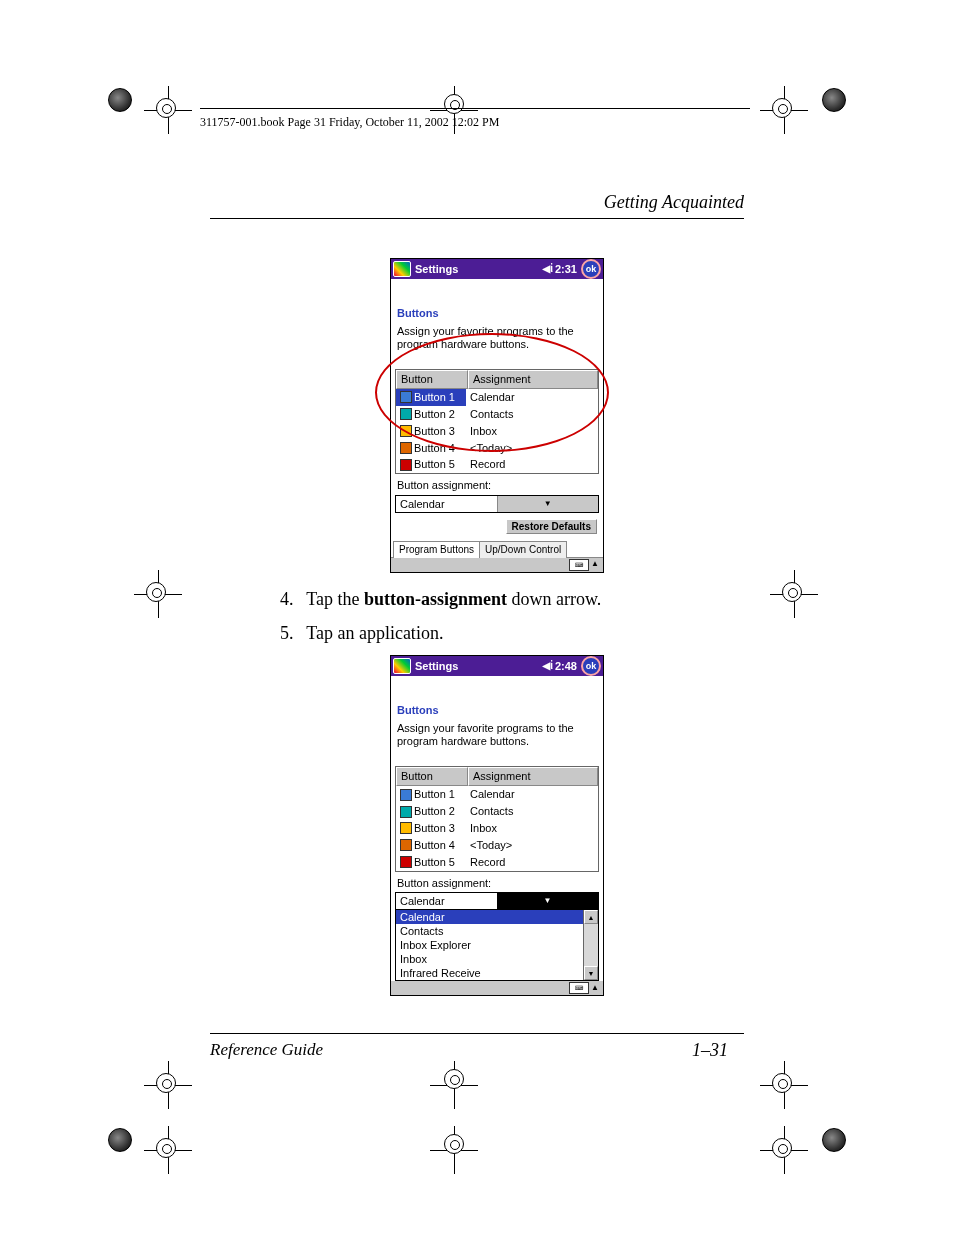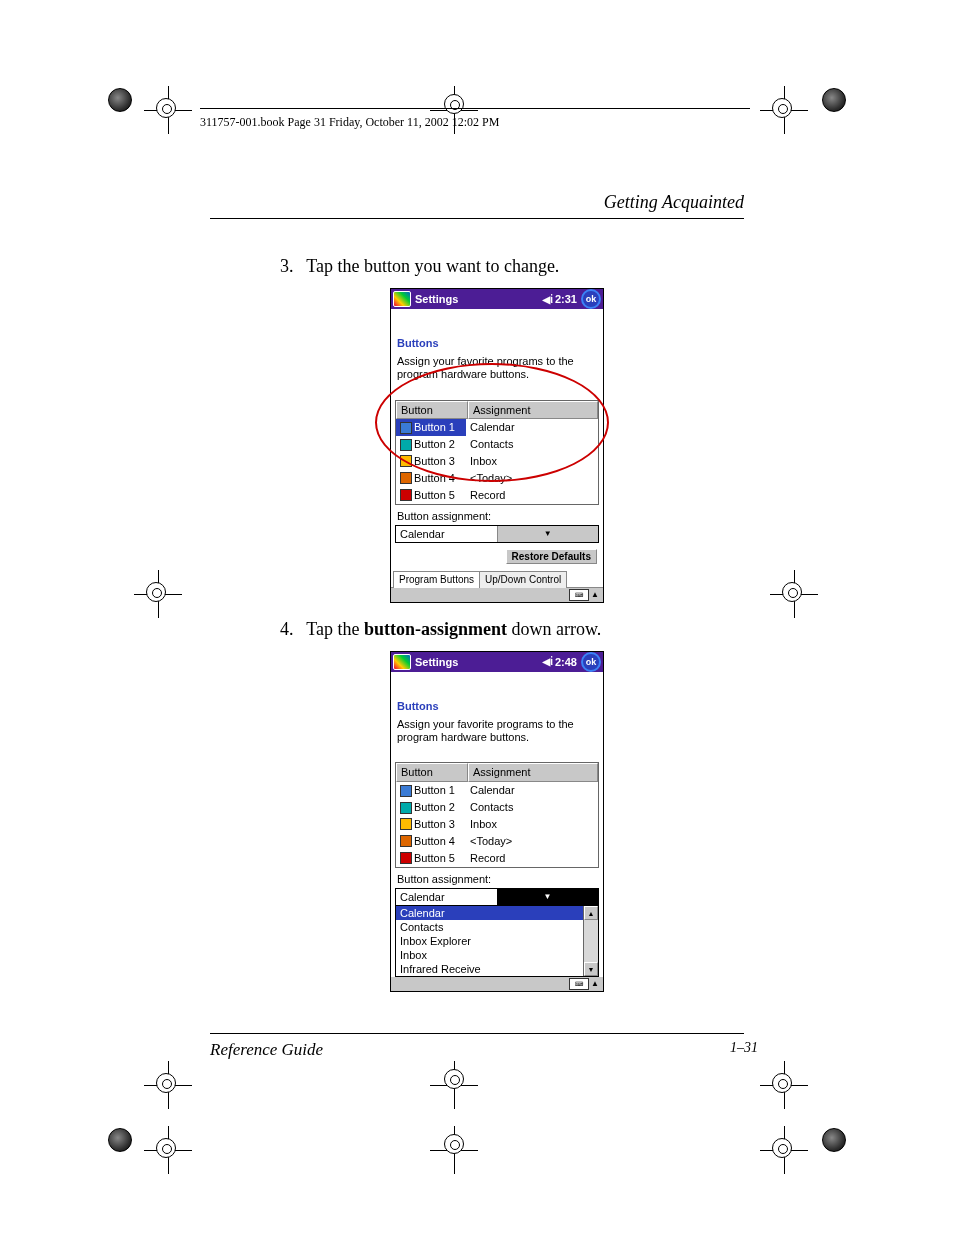--- a/index.html
+++ b/index.html
@@ -106,21 +106,21 @@
     width: 16px; height: 14px;
     background: linear-gradient(45deg,#e03,#fc0,#0c3,#06c);
     border:1px solid #fff;
     margin-right:4px;
     border-radius:2px;
   }
   .dev-titlebar .spacer { flex:1; }
   .dev-titlebar .spk { font-size:10px; margin-right:2px; }
   .dev-titlebar .okbtn {
     width:16px;height:16px;border-radius:50%;
-    background:#2a3fbb;border:2px solid #3b82f6;
+    background:#2a3fbb;border:2px solid #fca5a5;
     display:flex;align-items:center;justify-content:center;
     font-size:9px;font-weight:bold;
   }
   .dev-label {
     color:#2a3fbb; font-weight:bold; padding:4px 6px 2px;margin-top:23px;
   }
   .dev-desc { padding: 2px 6px 18px; line-height:1.2; }
   .dev-table {
     margin: 0 4px;
     border:1px solid #666;
@@ -216,21 +216,21 @@
   .dd-open .sb .btn{height:12px;border:1px solid #888;border-top-color:#fff;border-left-color:#fff;background:#c8c8c8;display:flex;align-items:center;justify-content:center;font-size:7px;}
   .dd-open .sb .track{flex:1;background:#d8d8d8;}
 
   .footer-rule{
     position:absolute; left:210px; right:210px; top:1033px; border-top:1px solid #000;
   }
   .footer-left{
     position:absolute; left:210px; top:1040px; font-style:italic; font-size:17px; font-family:Georgia,serif;
   }
   .footer-right{
-    position:absolute; right:196px; top:1040px; font-style:italic; font-size:14px; font-family:Georgia,serif;
+    position:absolute; right:226px; top:1040px; font-style:italic; font-size:18px; font-family:Georgia,serif;
   }
 </style>
 </head>
 <body>
 
 <div class="crop-mark" style="left:116px;top:80px">
     <div class="dot" style="left:-8px;top:8px"></div>
     <div class="cross" style="left:28px;top:6px"></div>
     <div class="ring" style="left:40px;top:18px"></div>
   </div>
@@ -280,24 +280,20 @@
 
 <div class="page-header-line">
   <span>311757-001.book  Page 31  Friday, October 11, 2002  12:02 PM</span>
 </div>
 
 <div class="section-title">Getting Acquainted</div>
 <div class="top-rule"></div>
 
 <div class="content">
 
-  <div class="step">
-    <span class="n">3.</span>
-    <span>Tap the button you want to change.</span>
-  </div>
 
   <div class="device" style="position:relative;">
     <div class="dev-titlebar">
       <span class="winflag"></span>
       <span>Settings</span>
       <span class="spacer"></span>
       <span class="spk">◀ἰ</span>
       <span>2:31</span>
       <span style="width:4px"></span>
       <span class="okbtn">ok</span>
@@ -360,20 +356,24 @@
       <span class="tri">▲</span>
     </div>
     <div class="circled" style="left:-16px; top:74px;"></div>
   </div>
 
   <div class="step">
     <span class="n">4.</span>
     <span>Tap the </span><span class="bold">button-assignment</span><span> down arrow.</span>
   </div>
 
+  <div class="step">
+    <span class="n">5.</span>
+    <span>Tap an application.</span>
+  </div>
 
   <div class="device">
     <div class="dev-titlebar">
       <span class="winflag"></span>
       <span>Settings</span>
       <span class="spacer"></span>
       <span class="spk">◀ἰ</span>
       <span>2:48</span>
       <span style="width:4px"></span>
       <span class="okbtn">ok</span>

